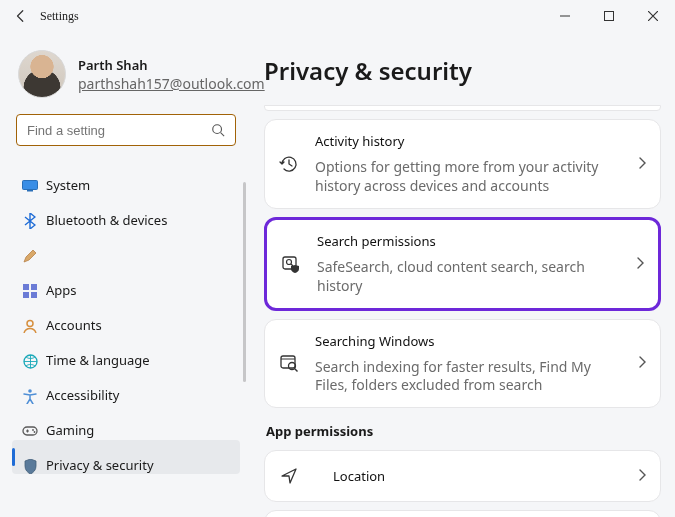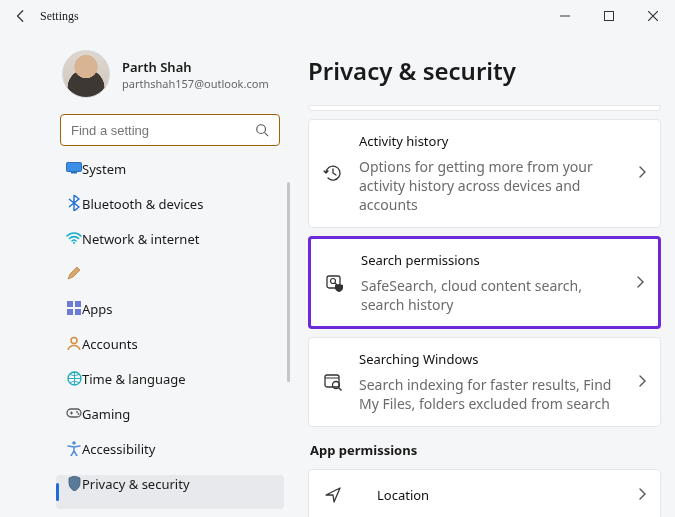--- a/index.html
+++ b/index.html
@@ -24,52 +24,51 @@
   .titlebar .title { margin-left: 10px; font-size: 12px; }
   .winctrls { margin-left: auto; display: flex; }
   .winctrls div { width: 44px; height: 32px; display:flex; align-items:center; justify-content:center; }
   .layout { display: flex; height: calc(100% - 32px); }
   .sidebar {
     width: 248px;
     padding: 10px 8px 0 12px;
     display: flex;
     flex-direction: column;
     position: relative;
-    margin-left: 44px;
   }
   .profile { display:flex; align-items:center; gap:12px; padding: 8px 6px 16px 6px;}
   .avatar {
     width: 48px; height:48px; border-radius:50%;
     background: radial-gradient(circle at 50% 32%, #e9c6a6 0 32%, transparent 33%),
                 linear-gradient(#7a7065,#7a7065);
     background-color:#888;
     flex-shrink:0;
     border:1px solid #ddd;
     background-image: radial-gradient(circle at 50% 34%, #d9b492 0 30%, transparent 31%),
                       radial-gradient(circle at 50% 80%, #3d3833 0 42%, transparent 43%),
                       linear-gradient(#ded7cf,#cfc7bd);
   }
   .profile .name { font-weight:600; font-size:13px;}
-  .profile .email { font-size:11px; color:#666; }
+  .profile .email { font-size:14px; color:#666;text-decoration:underline; }
   .searchbox {
     display:flex; align-items:center;
     background:#fff;
     border:1px solid #a16207;
     border-radius:4px;
     height:32px;
     padding: 0 10px;
     margin: 0 4px 14px 4px;
   }
   .searchbox input {
     flex:1; border:none; outline:none; background:transparent;
     font-size:13px; color:#333;
   }
   .nav { display:flex; flex-direction:column; gap:1px; overflow:hidden; }
   .nav-item {
-    display:flex; align-items:flex-start; gap:0;
+    display:flex; align-items:flex-end; gap:8px;
     height:34px; padding: 0 10px;
     border-radius:4px;
     font-size:13px;
     position:relative;
   }
   .nav-item.active { background:#e7e9ec; }
   .nav-item.active::before {
     content:""; position:absolute; left:0; top:8px; bottom:8px;
     width:3px; background:#1f6cd6; border-radius:2px;
   }
@@ -81,21 +80,21 @@
 
   .main {
     flex:1; padding: 22px 14px 0 16px; overflow:hidden;
   }
   .main h1 { font-size:24px; font-weight:600; margin-bottom:18px; }
   .card-stub {
     height:6px; background:#fff; border:1px solid #e6e6e8;
     border-radius:0 0 4px 4px; margin-bottom:8px;
   }
   .card {
-    background:#fff; border:1px solid #e6e6e8; border-radius:4px;
+    background:#fff; border:1px solid #e6e6e8; border-radius:12px;
     display:flex; align-items:center; gap:14px;
     padding:12px 14px 12px 12px; margin-bottom:8px;
   }
   .card.hl { border:3px solid #6d28d9; }
   .card .c-icon { width:24px; display:flex; align-items:center; justify-content:center; flex-shrink:0;}
   .card .c-body { flex:1; min-width:0; }
   .card .c-title { font-size:13px; font-weight:400; color:#111;}
   .card .c-sub { font-size:14px; color:#6b6b6b; line-height:1.35; margin-top:8px; }
   .chev { color:#555; flex-shrink:0;}
   .section-h { font-size:13px; font-weight:700; margin:14px 0 10px 2px;}
@@ -162,29 +161,20 @@
       <div class="nav-item">
         <span class="nav-icon">
             <svg width="12" height="16" viewBox="0 0 12 16">
               <path d="M6 0v16l5-4-5-4 5-4-5-4M6 8 1 4M6 8l-5 4" fill="none" stroke="#1f6cd6" stroke-width="1.4"></path>
             </svg>
           </span>
         <span>Bluetooth &amp; devices</span>
       </div>
       <div class="nav-item">
         <span class="nav-icon">
-            <svg width="16" height="12" viewBox="0 0 16 12">
-              <path d="M1 4c4-4 10-4 14 0M3.5 6.5c2.5-2.5 6.5-2.5 9 0M6 9c1.2-1.2 2.8-1.2 4 0" fill="none" stroke="#17b1c8" stroke-width="1.6" stroke-linecap="round"></path>
-              <circle cx="8" cy="11" r="1" fill="#17b1c8"></circle>
-            </svg>
-          </span>
-        <span>Network &amp; internet</span>
-      </div>
-      <div class="nav-item">
-        <span class="nav-icon">
             <svg width="16" height="16" viewBox="0 0 16 16">
               <path d="M2 14l2-5 7-7 3 3-7 7-5 2z" fill="#d9a869" stroke="#b8834a" stroke-width="0.8"></path>
             </svg>
           </span>
       </div>
       <div class="nav-item">
         <span class="nav-icon">
             <svg width="14" height="14" viewBox="0 0 14 14">
               <rect x="0" y="0" width="6" height="6" fill="#6b7bd6"></rect>
               <rect x="8" y="0" width="6" height="6" fill="#6b7bd6"></rect>
@@ -207,38 +197,38 @@
         <span class="nav-icon">
             <svg width="15" height="15" viewBox="0 0 15 15">
               <circle cx="7.5" cy="7.5" r="6.5" fill="none" stroke="#18a8b8" stroke-width="1.3"></circle>
               <path d="M7.5 1v13M1 7.5h13M3 3c2 2 7 2 9 0M3 12c2-2 7-2 9 0" fill="none" stroke="#18a8b8" stroke-width="0.9"></path>
             </svg>
           </span>
         <span>Time &amp; language</span>
       </div>
       <div class="nav-item">
         <span class="nav-icon">
+            <svg width="14" height="15" viewBox="0 0 14 15">
+              <circle cx="7" cy="2" r="1.8" fill="#4f8fd6"></circle>
+              <path d="M1 5l6 1 6-1M7 6v4l-3 5M7 10l3 5" fill="none" stroke="#4f8fd6" stroke-width="1.5" stroke-linecap="round"></path>
+            </svg>
+          </span>
+        <span>Accessibility</span>
+      </div>
+      <div class="nav-item">
+        <span class="nav-icon">
             <svg width="16" height="12" viewBox="0 0 16 12">
               <rect x="1" y="2" width="14" height="8" rx="4" fill="none" stroke="#5a5a5a" stroke-width="1.3"></rect>
               <path d="M4 6h3M5.5 4.5v3" stroke="#5a5a5a" stroke-width="1.2"></path>
               <circle cx="11" cy="5" r="0.9" fill="#5a5a5a"></circle>
               <circle cx="12.5" cy="7" r="0.9" fill="#5a5a5a"></circle>
             </svg>
           </span>
         <span>Gaming</span>
       </div>
-      <div class="nav-item">
-        <span class="nav-icon">
-            <svg width="14" height="15" viewBox="0 0 14 15">
-              <circle cx="7" cy="2" r="1.8" fill="#4f8fd6"></circle>
-              <path d="M1 5l6 1 6-1M7 6v4l-3 5M7 10l3 5" fill="none" stroke="#4f8fd6" stroke-width="1.5" stroke-linecap="round"></path>
-            </svg>
-          </span>
-        <span>Accessibility</span>
-      </div>
       <div class="nav-item active">
         <span class="nav-icon">
             <svg width="13" height="15" viewBox="0 0 13 15">
               <path d="M6.5 0 12 2v5c0 4-2.5 6.5-5.5 8C3.5 13.5 1 11 1 7V2L6.5 0z" fill="#5a7a9a" stroke="#44607a" stroke-width="0.8"></path>
             </svg>
           </span>
         <span>Privacy &amp; security</span>
       </div>
     </nav>
 

